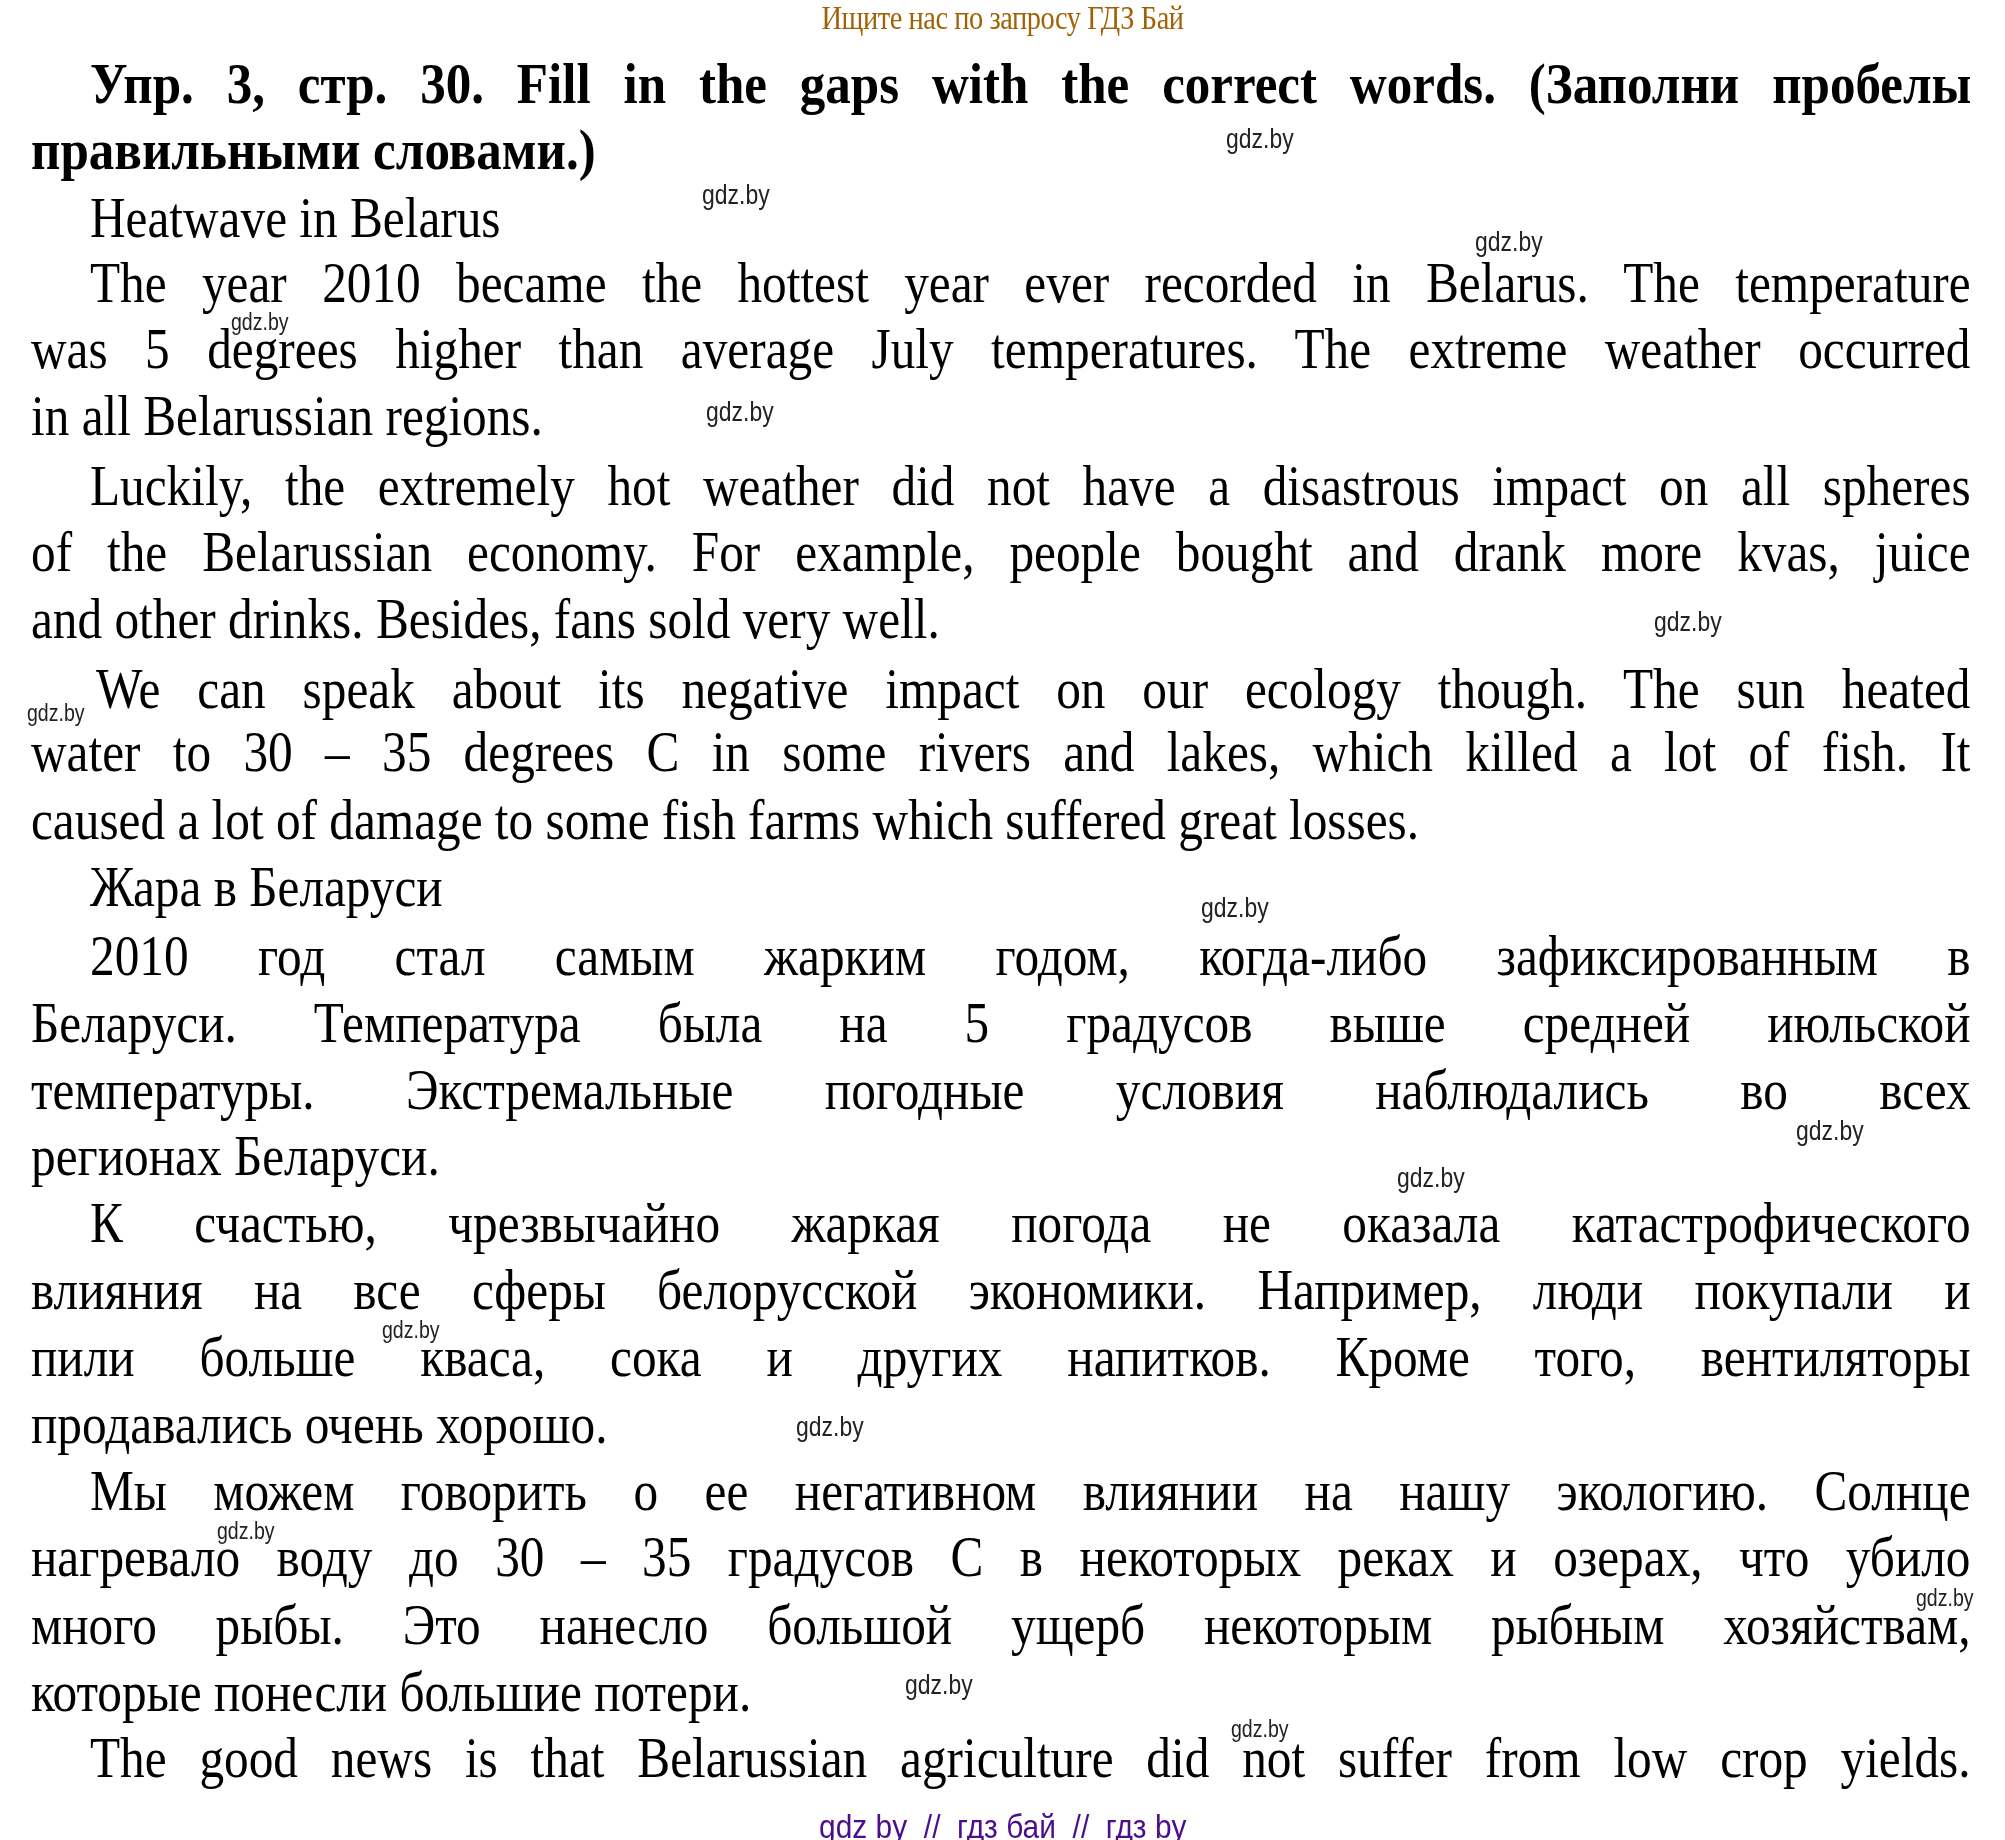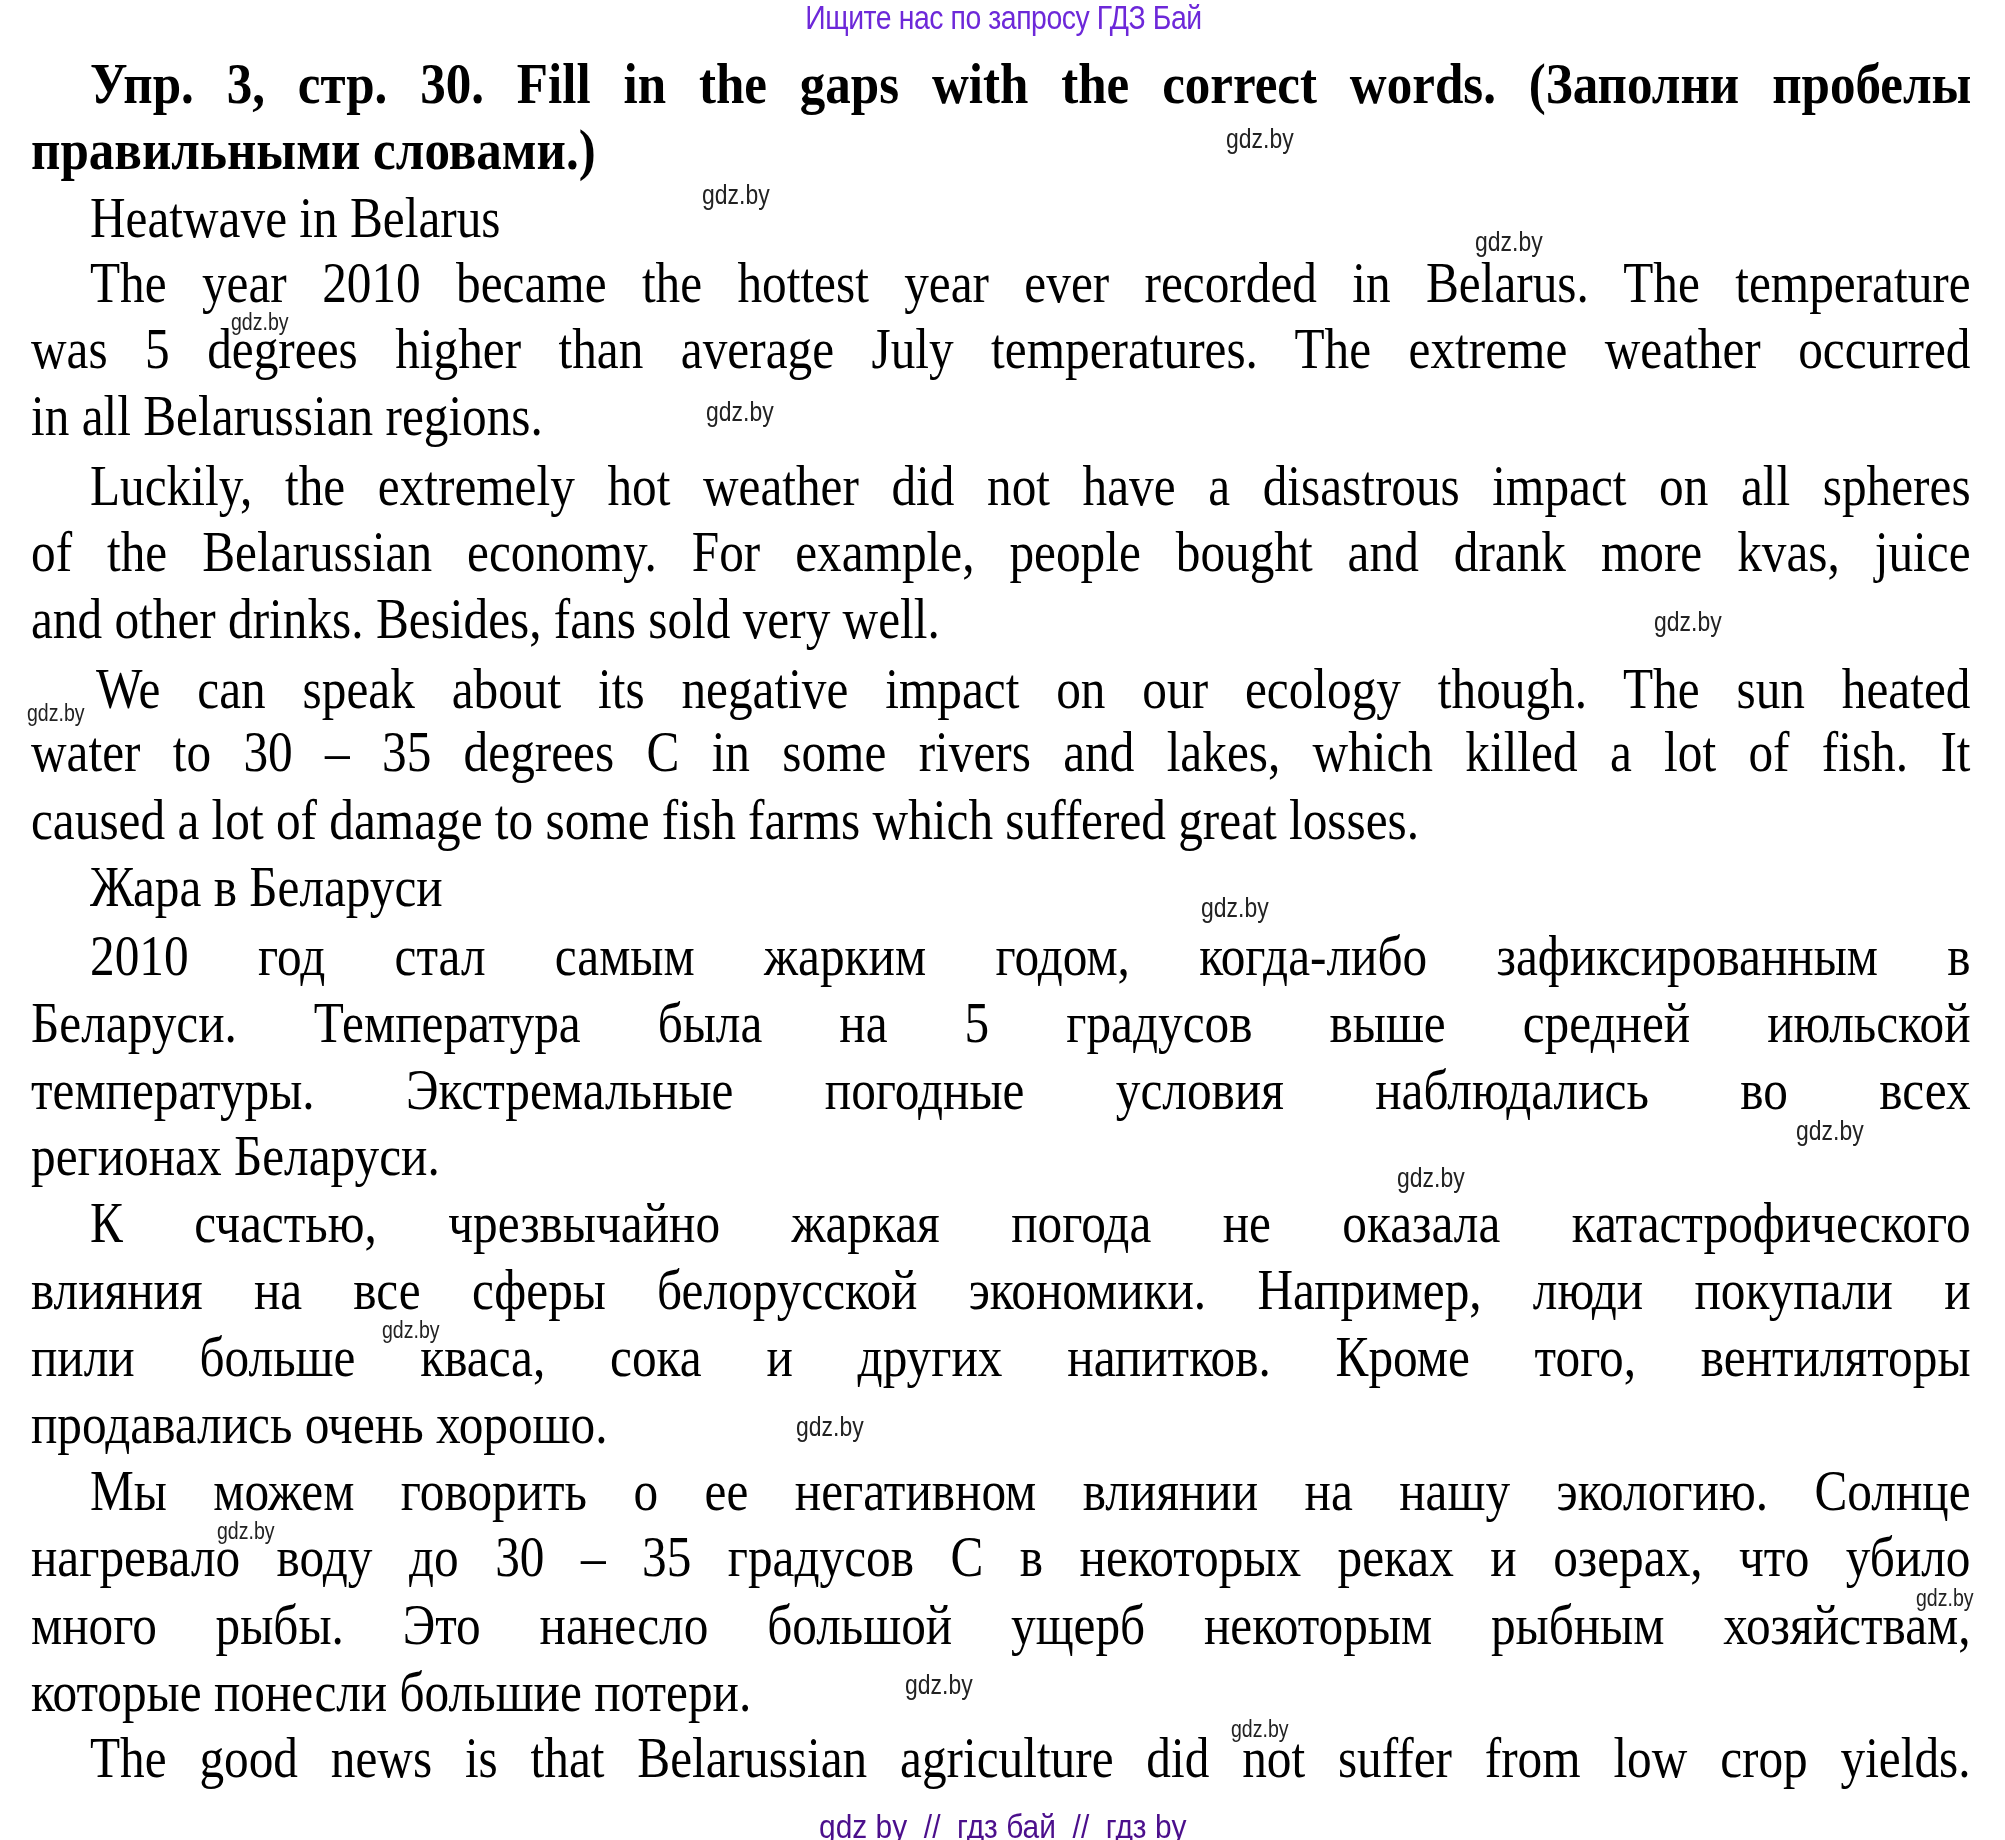--- a/index.html
+++ b/index.html
@@ -1,21 +1,21 @@
 <!DOCTYPE html>
 <html><head>
 <meta charset="utf-8">
 <style>
   html, body { margin: 0; padding: 0; background: #ffffff; }
   body { width: 2006px; height: 1841px; position: relative; overflow: hidden; }
   .abs { position: absolute; }
   .header-link {
     left: 0; width: 2006px; top: 0; height: 36px; line-height: 36px;
-    text-align: center; font-family: Liberation Sans, sans-serif;
-    font-size: 33px; color: #6d28d9; letter-spacing: -0.5px;
+    text-align: center; font-family: Liberation Serif, serif;
+    font-size: 33px; color: #a16207; letter-spacing: -0.5px;
   }
   .header-link span { display: inline-block; transform: scaleX(0.86); }
   .line {
     position: absolute; height: 67px; line-height: 67px; white-space: nowrap;
     font-family: "Liberation Serif", serif; font-size: 56px; color: #000;
     transform-origin: 0 50%;
   }
   .line.j { text-align: justify; text-align-last: justify; white-space: normal; overflow: hidden; }
   .line.l { text-align: left; }
   .title { font-weight: bold; font-size: 58px; }

